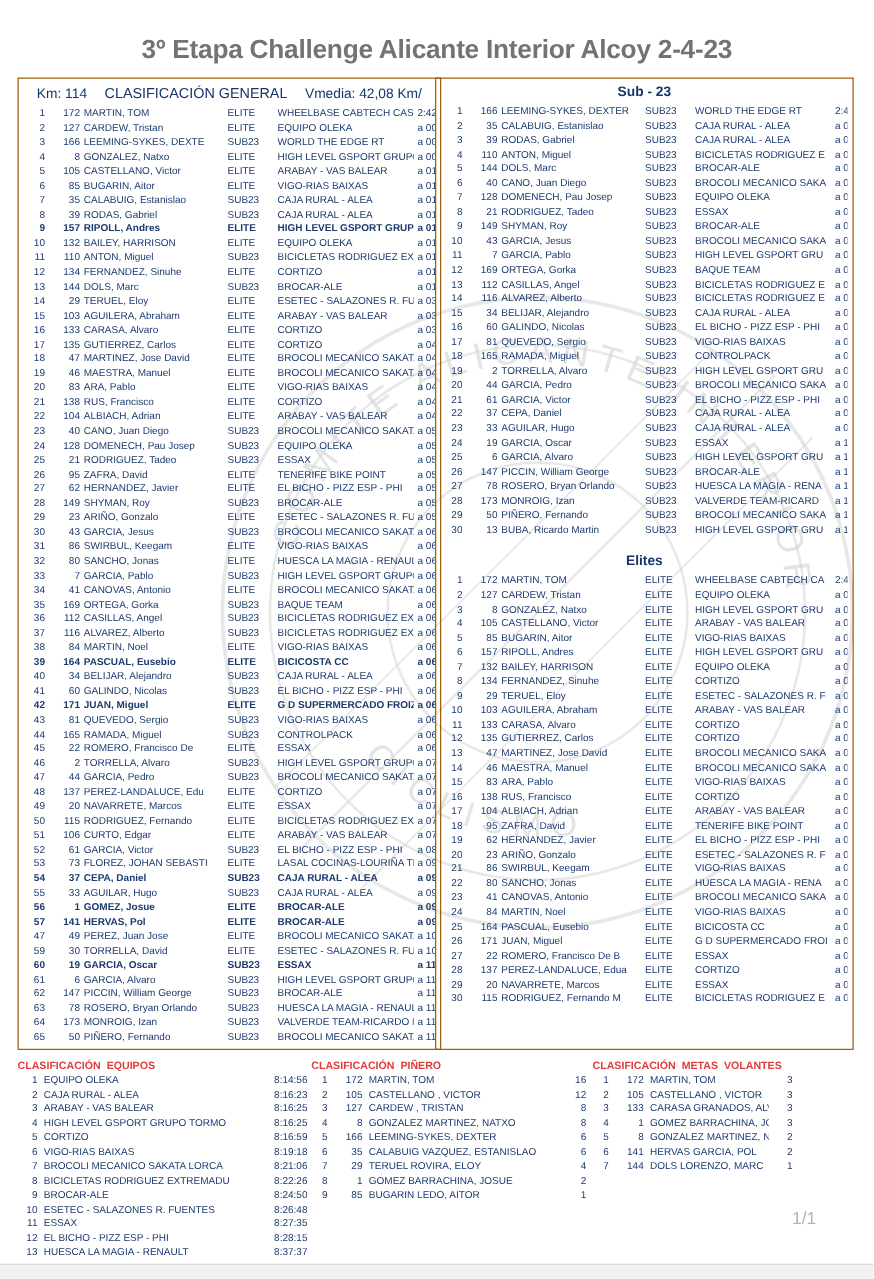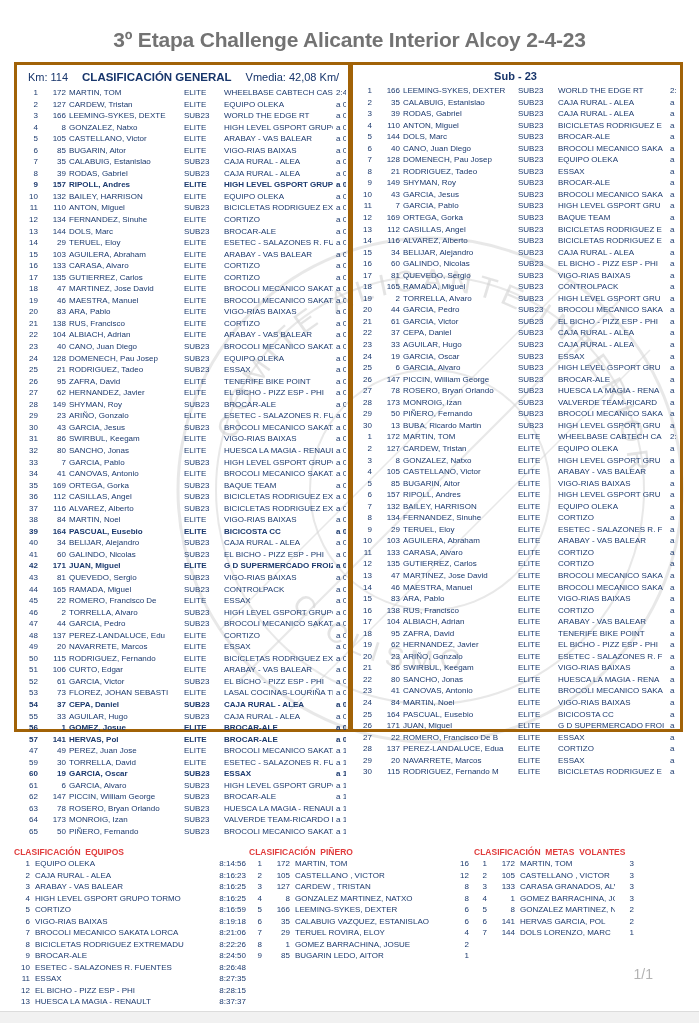--- a/index.html
+++ b/index.html
@@ -10,30 +10,30 @@
     color:#1c3a6e;
   }
   .page-title{
     position:absolute;left:0;top:28px;width:699px;text-align:center;
     font-size:21px;font-weight:bold;color:#737373;letter-spacing:-0.2px;
   }
   
   .stamp{position:absolute;left:150px;top:210px;width:560px;height:560px;z-index:0;pointer-events:none;}
   
   .box{
-    position:absolute;top:62px;height:670px;border:3px solid #a16207;
+    position:absolute;top:62px;height:778px;border:1px solid #a16207;
     background:transparent;z-index:1;box-sizing:border-box;padding:2px 4px;
   }
   .box.left{left:14px;width:339px;}
   .box.right{left:348px;width:335px;}
   .gen-header{
     display:flex;justify-content:center;align-items:baseline;gap:14px;
     font-size:11px;height:20px;line-height:20px;color:#17356b;white-space:nowrap;
   }
-  .gen-header .bold-t{font-weight:bold;font-size:11.5px;}
+  .gen-header .bold-t{font-weight:normal;font-size:11.5px;}
   .sec-title{
     text-align:center;font-size:11px;font-weight:bold;color:#17356b;
     height:18px;line-height:18px;
   }
   .elites-title{margin-top:11px;}
   .rows{display:block;}
   .row{
     display:grid;line-height:11.55px;font-size:8px;white-space:nowrap;
     color:#1c3a6e;
   }
@@ -857,20 +857,21 @@
       </div>
       <div class="row">
         <span class="c-pos">30</span>
         <span class="c-dorsal">13</span>
         <span class="c-name">BUBA, Ricardo Martin</span>
         <span class="c-cat">SUB23</span>
         <span class="c-team">HIGH LEVEL GSPORT GRU</span>
         <span class="c-time">a 11:28</span>
       </div>
     </div>
+  <div class="sec-title elites-title">Elites</div>
   <div class="rows main-rows">
       <div class="row">
         <span class="c-pos">1</span>
         <span class="c-dorsal">172</span>
         <span class="c-name">MARTIN, TOM</span>
         <span class="c-cat">ELITE</span>
         <span class="c-team">WHEELBASE CABTECH CA</span>
         <span class="c-time">2:42:32</span>
       </div>
       <div class="row">

